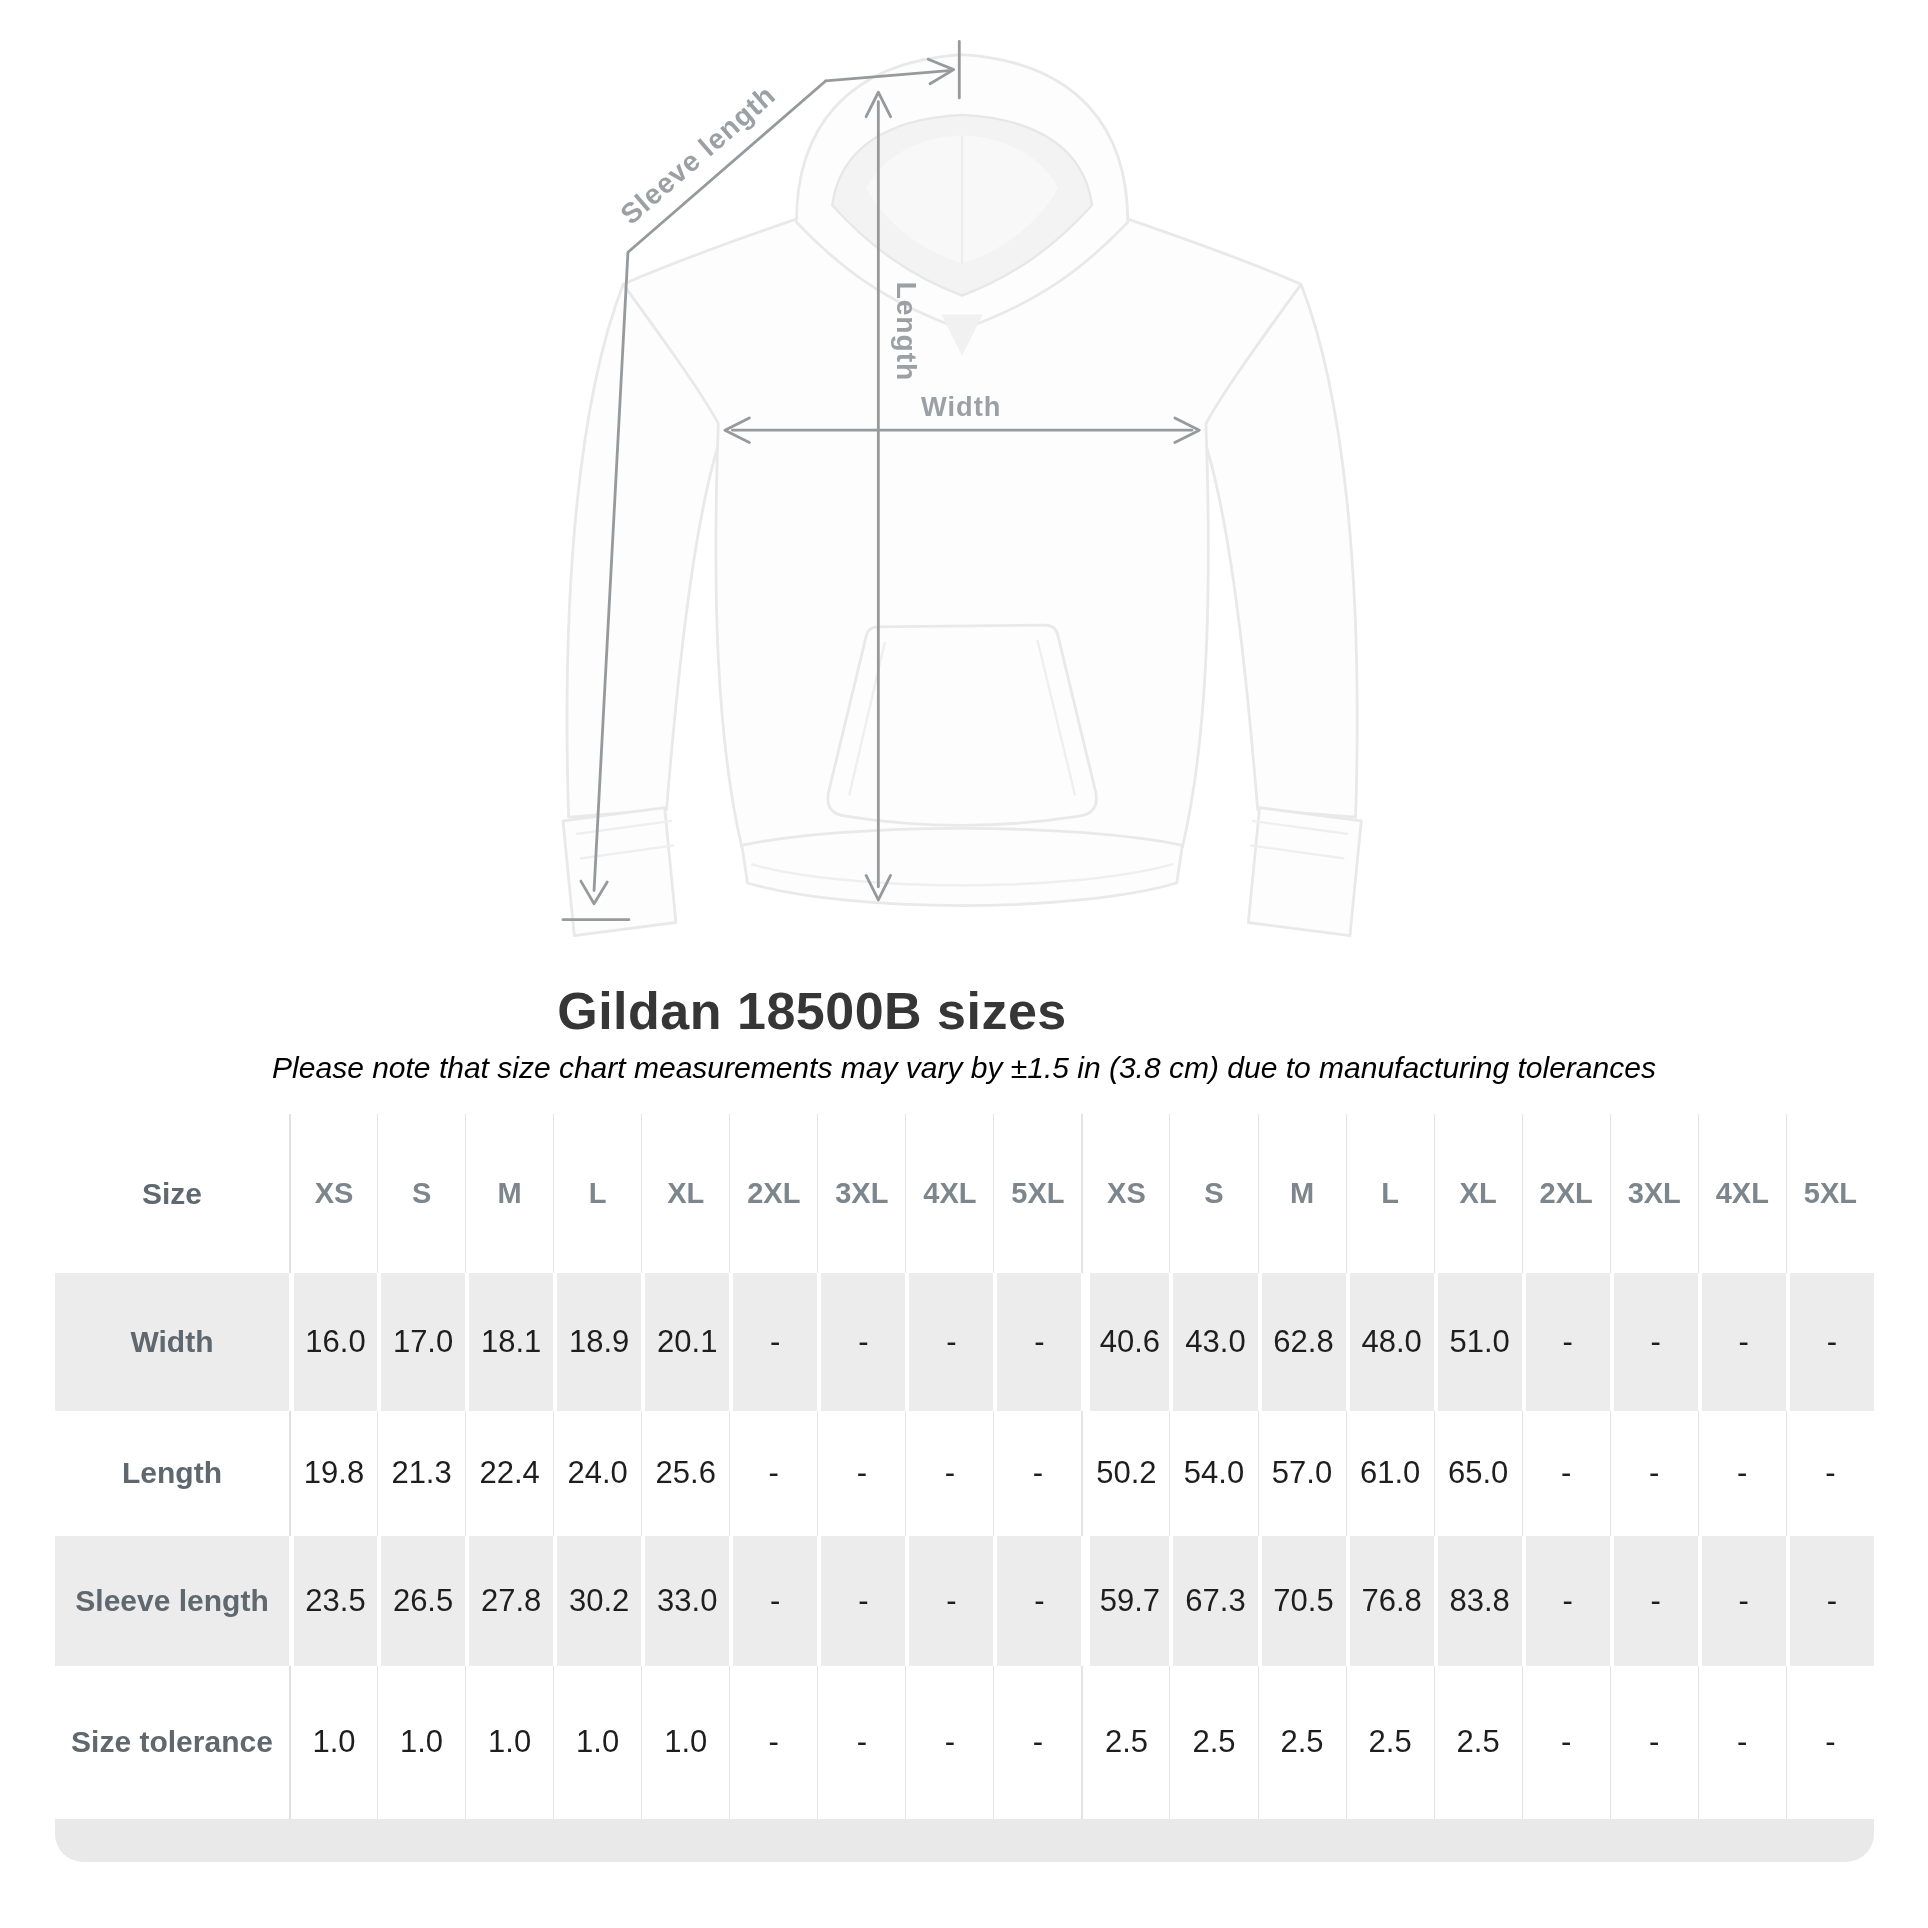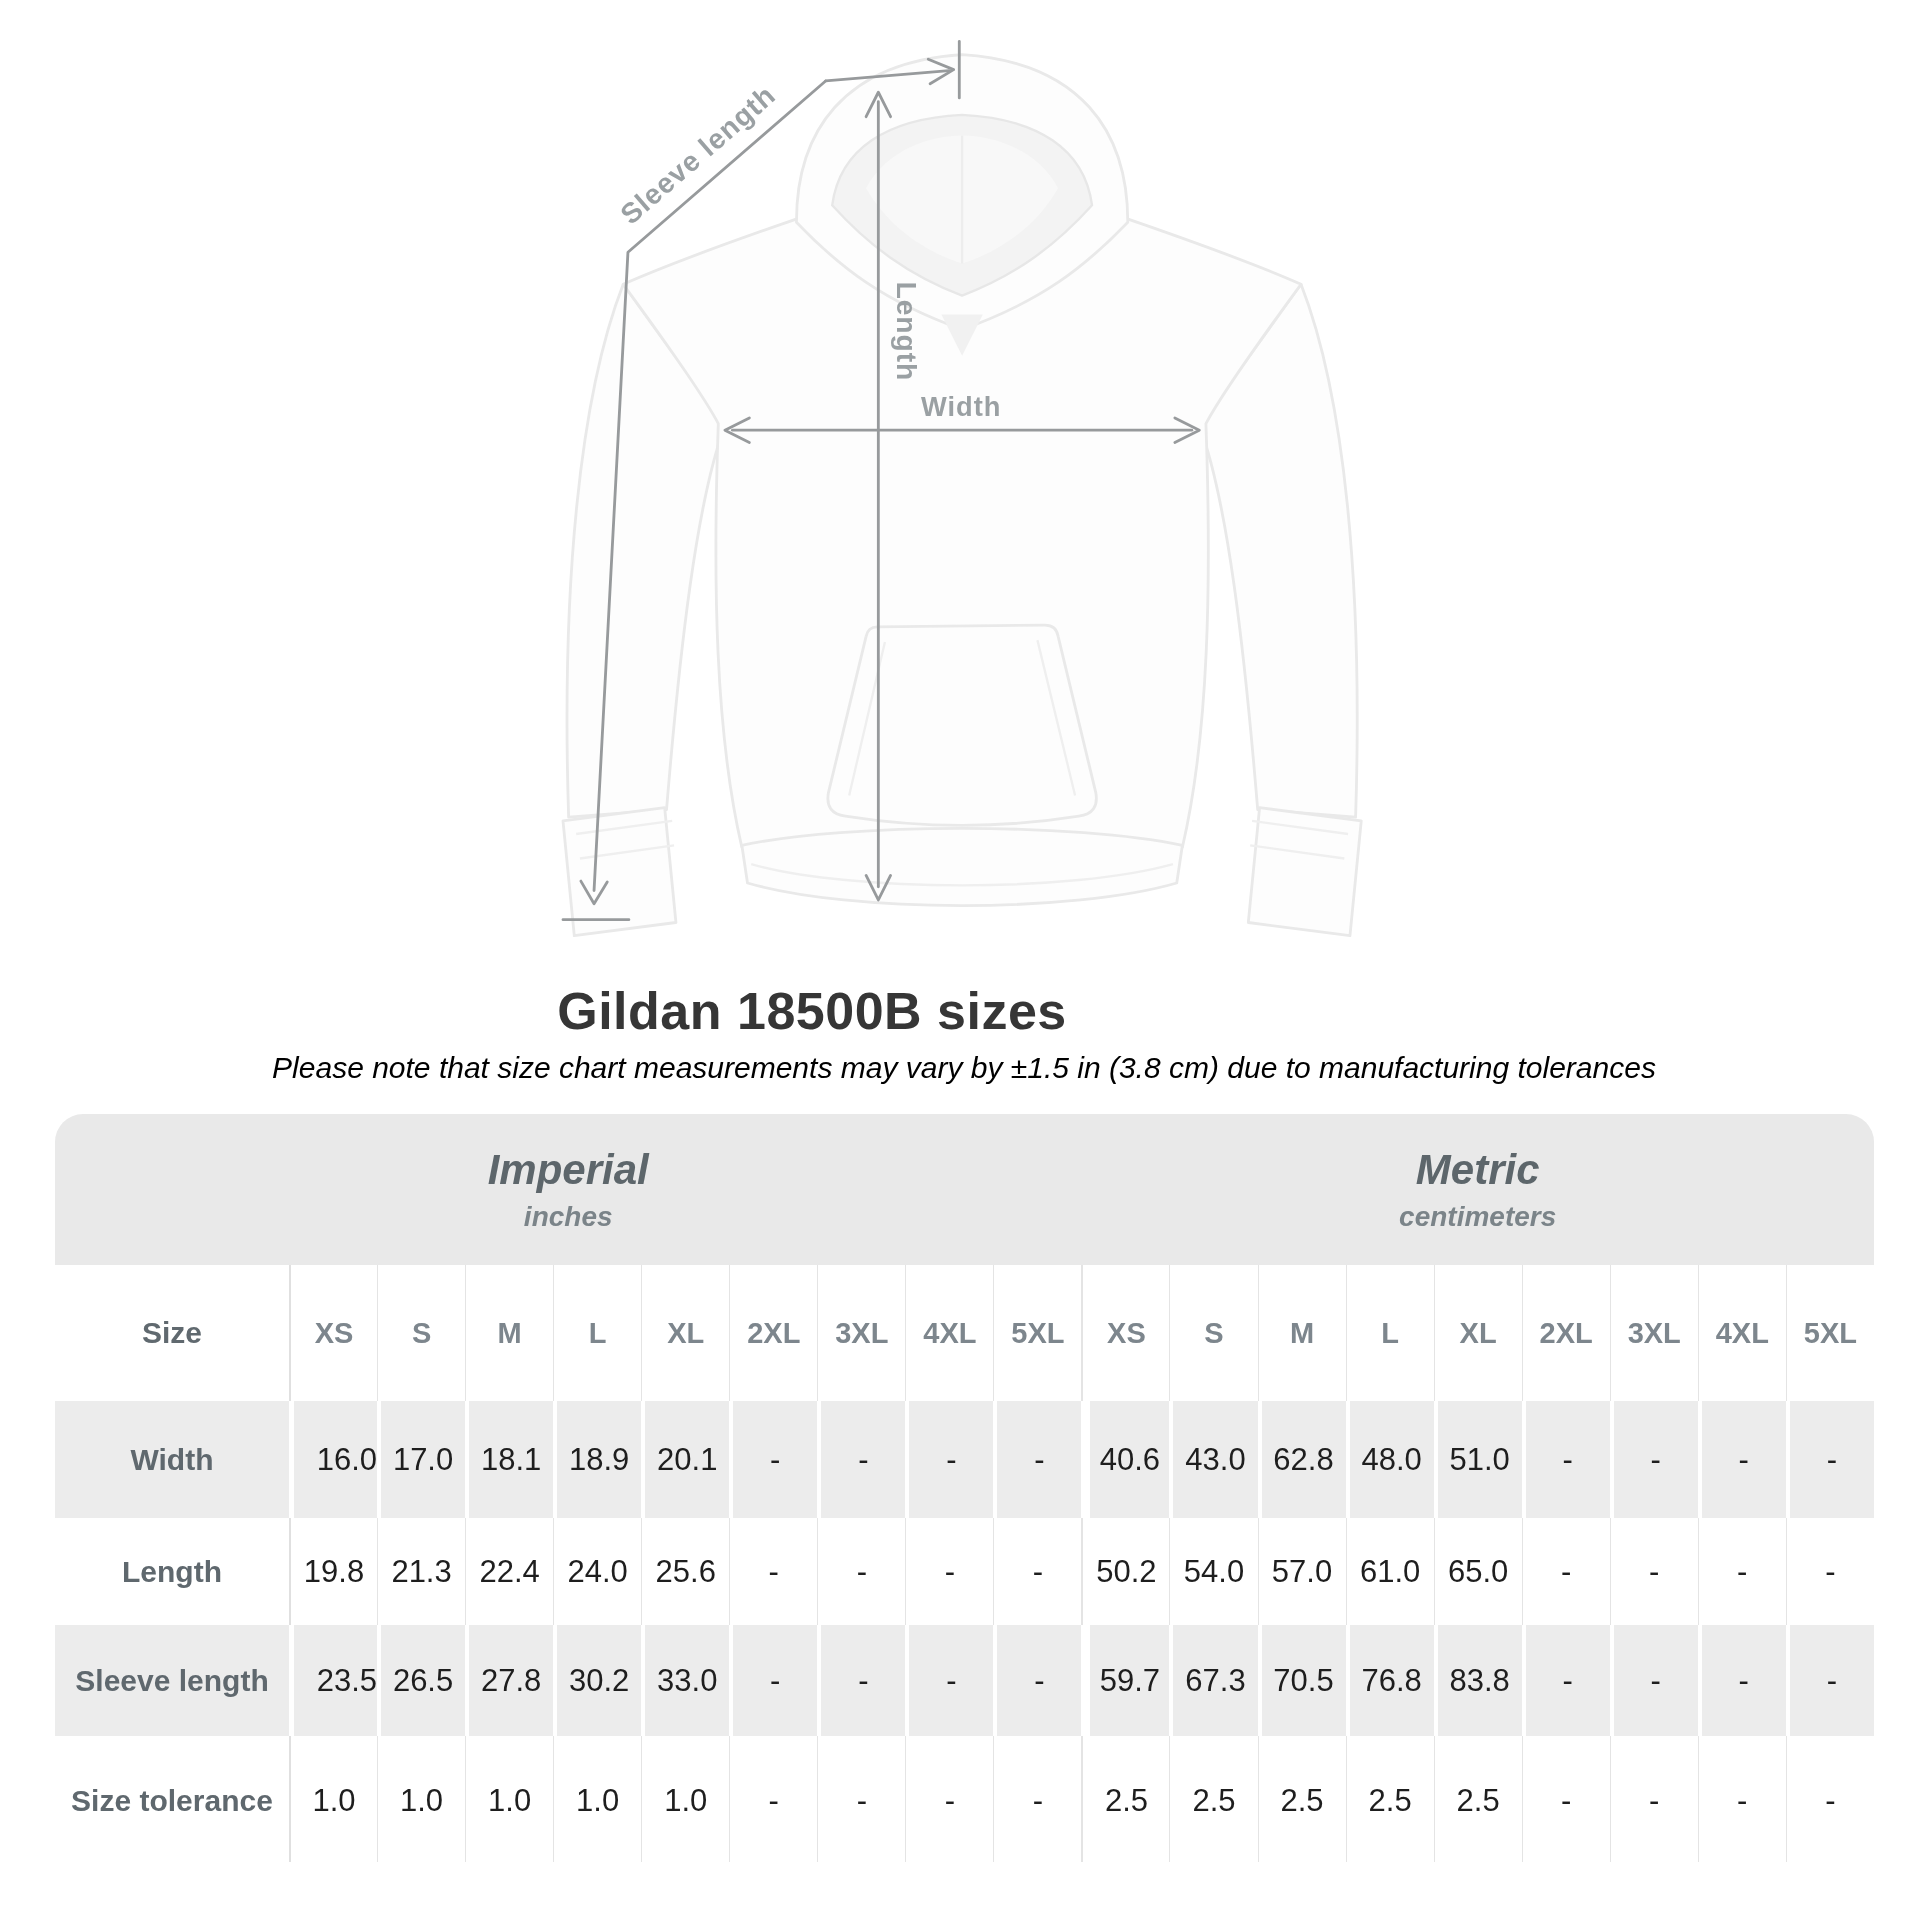--- a/index.html
+++ b/index.html
@@ -40,21 +40,21 @@
   tr.foot td{background:#e9e9e9;height:37px;}
   tr.r1{height:117px;} tr.r2{height:107px;} tr.r3{height:111px;} tr.r4{height:130px;}
   td.lab{font-size:30px;font-weight:bold;color:#5f686e;}
   tr.head td.lab{color:#60696f;}
   td.szh{font-size:29px;font-weight:bold;color:#7d868d;background:#fff;margin-top:11px;}
   td.val{font-size:31px;color:#1e1e1e;background:#fff;}
   
   tr.gray td{background:#ececec;}
   tr.gray td.val{background:#ececec;}
   tr.gray td.d{border-left:4.7px solid #ffffff;}
-  tr.gray td.d.first{border-left:5.6px solid #ffffff;text-align:right;}
+  tr.gray td.d.first{border-left:5.6px solid #ffffff;}
   tr.gray td.d.g{border-left:9.4px solid #ffffff;}
   tr.white td.d,tr.head td.d{border-left:1.9px solid #e4e4e4;}
   tr.white td.d.first,tr.head td.d.first{border-left:2.8px solid #e0e0e0;}
   tr.white td.d.g,tr.head td.d.g{border-left:2.8px solid #e4e4e4;}
 </style>
 </head>
 <body>
 
 <svg class="figure" width="1928" height="979" viewBox="0 0 2048 1040">
 
@@ -128,30 +128,20 @@
 <div class="page-title">Gildan 18500B sizes</div>
 <div class="page-subtitle">Please note that size chart measurements may vary by ±1.5 in (3.8 cm) due to manufacturing tolerances</div>
 
 <div class="size-card">
   <table class="size-table">
     <colgroup>
       <col style="width:234px">
       <col span="18">
     </colgroup>
     <tbody>
-        <tr class="band">
-      <th colspan="10">
-        <div class="band-title">Imperial</div>
-        <div class="band-sub">inches</div>
-      </th>
-      <th colspan="9">
-        <div class="band-title">Metric</div>
-        <div class="band-sub">centimeters</div>
-      </th>
-    </tr>
     <tr class="head">
       <td class="lab">Size</td>
       <td class="szh d first">XS</td>
       <td class="szh d">S</td>
       <td class="szh d">M</td>
       <td class="szh d">L</td>
       <td class="szh d">XL</td>
       <td class="szh d">2XL</td>
       <td class="szh d">3XL</td>
       <td class="szh d">4XL</td>

